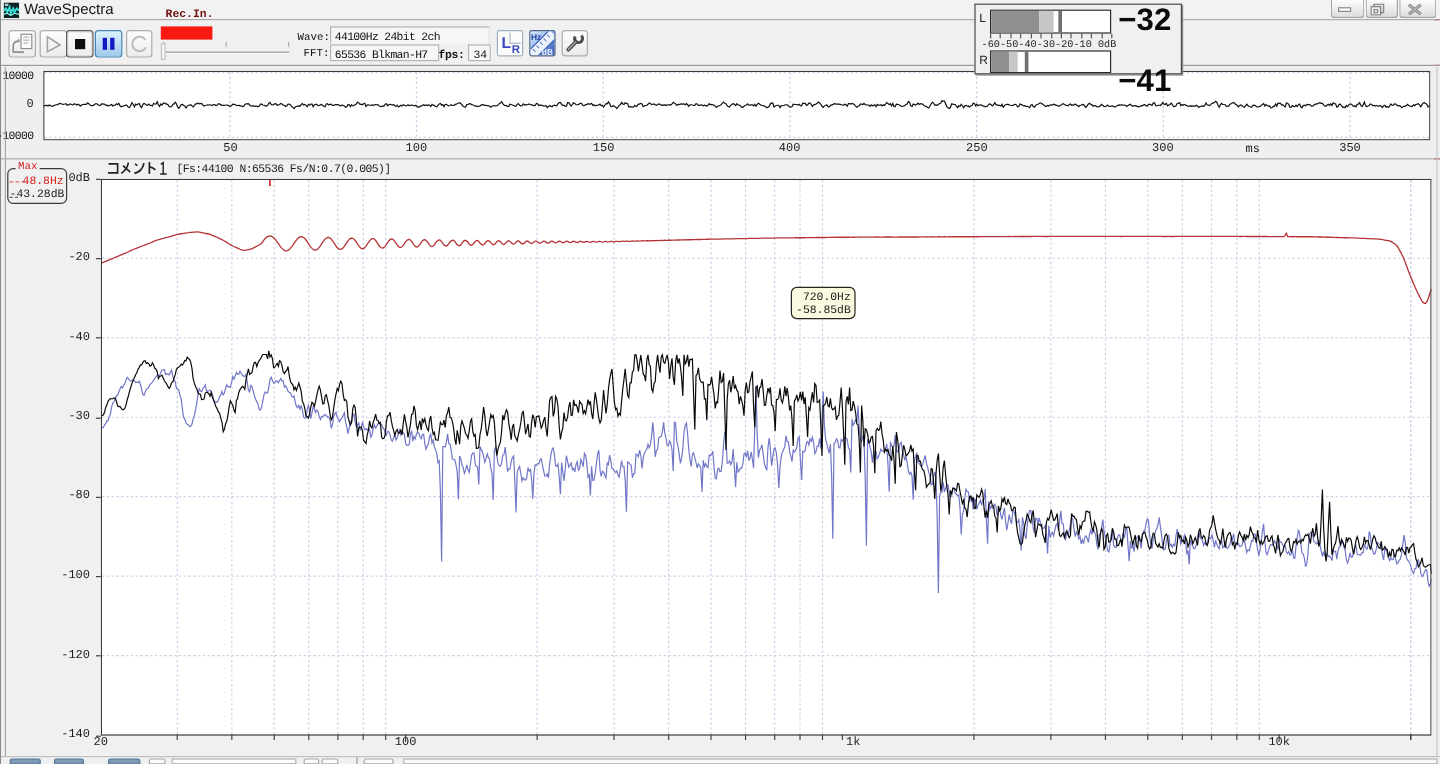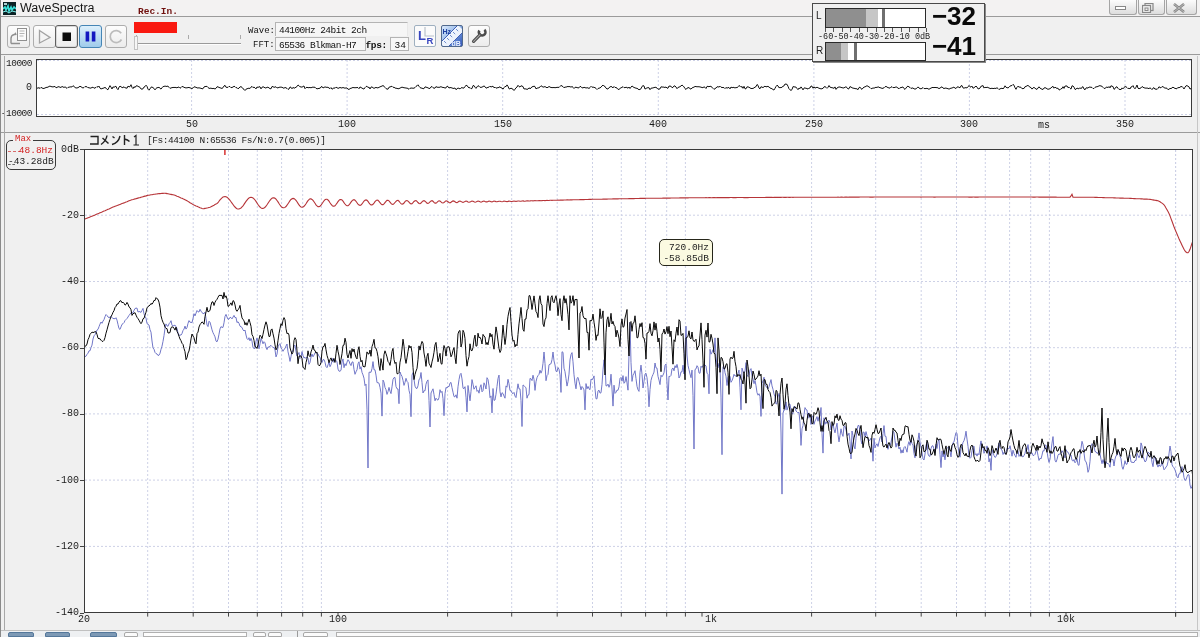--- a/index.html
+++ b/index.html
@@ -1,15 +1,15 @@
 <!DOCTYPE html>
 <html><head><meta charset="utf-8"><style>
 *{margin:0;padding:0;box-sizing:border-box;}
 html,body{width:1200px;height:637px;overflow:hidden;background:#f0f0f0;font-family:"Liberation Sans",sans-serif;}
-#win{position:relative;width:1200px;height:637px;background:#f0f0f0;border-left:1px solid #8a8a8a;border-right:1px solid #ef4444;}
+#win{position:relative;width:1200px;height:637px;background:#f0f0f0;border-left:1px solid #8a8a8a;border-right:5px solid #ef4444;}
 .lab{position:absolute;font-family:"Liberation Mono",monospace;font-size:10px;color:#1c1c1c;white-space:pre;}
 .tb-lab{position:absolute;font-family:"Liberation Mono",monospace;font-size:9px;color:#111;white-space:pre;}
 .btn{position:absolute;width:23px;height:23px;top:25px;background:linear-gradient(#fdfdfd,#ececec);border:1px solid #adadad;border-radius:3px;}
 </style></head><body>
 <div id="win">
 
 <div style="position:absolute;left:0;top:0;width:1200px;height:16px;background:#f3f2f2;"></div>
 <svg style="position:absolute;left:2px;top:2px;" width="13" height="13" viewBox="0 0 13 13">
  <rect x="0" y="0" width="13" height="13" fill="#0c2226"></rect>
  <polyline points="0,7 2,5 3,8 5,4 6,9 8,5 9,8 11,5 13,7" stroke="#39e0d8" stroke-width="1.6" fill="none"></polyline>
@@ -158,21 +158,21 @@
 <div style="position:absolute;left:5px;top:140px;width:50px;height:30px;border:1.3px solid #3a3a3a;border-radius:5px;"></div>
 <div style="position:absolute;left:12px;top:134px;background:#f0f0f0;padding:0 2px;font-family:'Liberation Mono',monospace;font-size:9px;color:#d42222;">Max</div>
 <div style="position:absolute;left:7px;top:151px;width:13px;border-bottom:1px dashed #d86a6a;"></div>
 <div style="position:absolute;left:7px;top:164px;width:7px;border-bottom:1px dashed #666;"></div>
 <div class="lab" style="left:9px;top:145px;width:43px;text-align:right;font-size:9.5px;color:#d42222;">48.8Hz</div>
 <div class="lab" style="left:7px;top:156px;width:45px;text-align:right;font-size:9.5px;color:#222;">-43.28dB</div>
 
 <div class="lab" style="right:1120px;top:144px;">0dB</div>
     <div class="lab" style="right:1120px;top:210px;">-20</div>
     <div class="lab" style="right:1120px;top:276px;">-40</div>
-    <div class="lab" style="right:1120px;top:342px;">-60</div>
+    <div class="lab" style="right:1120px;top:342px;">-30</div>
     <div class="lab" style="right:1120px;top:408px;">-80</div>
     <div class="lab" style="right:1120px;top:475px;">-100</div>
     <div class="lab" style="right:1120px;top:541px;">-120</div>
     <div class="lab" style="right:1120px;top:607px;text-align:center;">-140</div>
 <div style="position:absolute;left:79px;top:149px;width:4px;height:1px;background:#444;"></div>
     <div style="position:absolute;left:79px;top:215px;width:4px;height:1px;background:#444;"></div>
     <div style="position:absolute;left:79px;top:281px;width:4px;height:1px;background:#444;"></div>
     <div style="position:absolute;left:79px;top:348px;width:4px;height:1px;background:#444;"></div>
     <div style="position:absolute;left:79px;top:414px;width:4px;height:1px;background:#444;"></div>
     <div style="position:absolute;left:79px;top:480px;width:4px;height:1px;background:#444;"></div>
@@ -295,15 +295,15 @@
       <div style="position:absolute;left:96.2px;top:24px;width:1px;height:4px;background:#555;"></div>
       <div style="position:absolute;left:104.6px;top:24px;width:1px;height:4px;background:#555;"></div>
       <div style="position:absolute;left:113.0px;top:24px;width:1px;height:4px;background:#555;"></div>
  <div style="position:absolute;left:5px;top:28px;font-family:'Liberation Mono',monospace;font-size:8.5px;color:#222;letter-spacing:0;">-60-50-40-30-20-10 0dB</div>
  <div style="position:absolute;left:12px;top:38px;width:101px;height:19px;background:#fff;border:1px solid #2a2a2a;">
    <div style="position:absolute;left:0;top:0;width:15px;height:17px;background:#8f8f8f;"></div>
    <div style="position:absolute;left:15px;top:0;width:7px;height:17px;background:#c6c6c6;"></div>
    <div style="position:absolute;left:28px;top:0;width:3px;height:17px;background:#6f6f6f;"></div>
  </div>
  <div style="position:absolute;left:112px;top:-3px;width:58px;text-align:center;font-size:26px;font-weight:bold;color:#0a0a0a;">−32</div>
- <div style="position:absolute;left:112px;top:27px;width:58px;text-align:center;font-size:26px;font-weight:bold;color:#0a0a0a;">−41</div>
+ <div style="position:absolute;left:112px;top:48px;width:58px;text-align:center;font-size:26px;font-weight:bold;color:#0a0a0a;">−41</div>
 </div>
 
 </div>
 </body></html>

